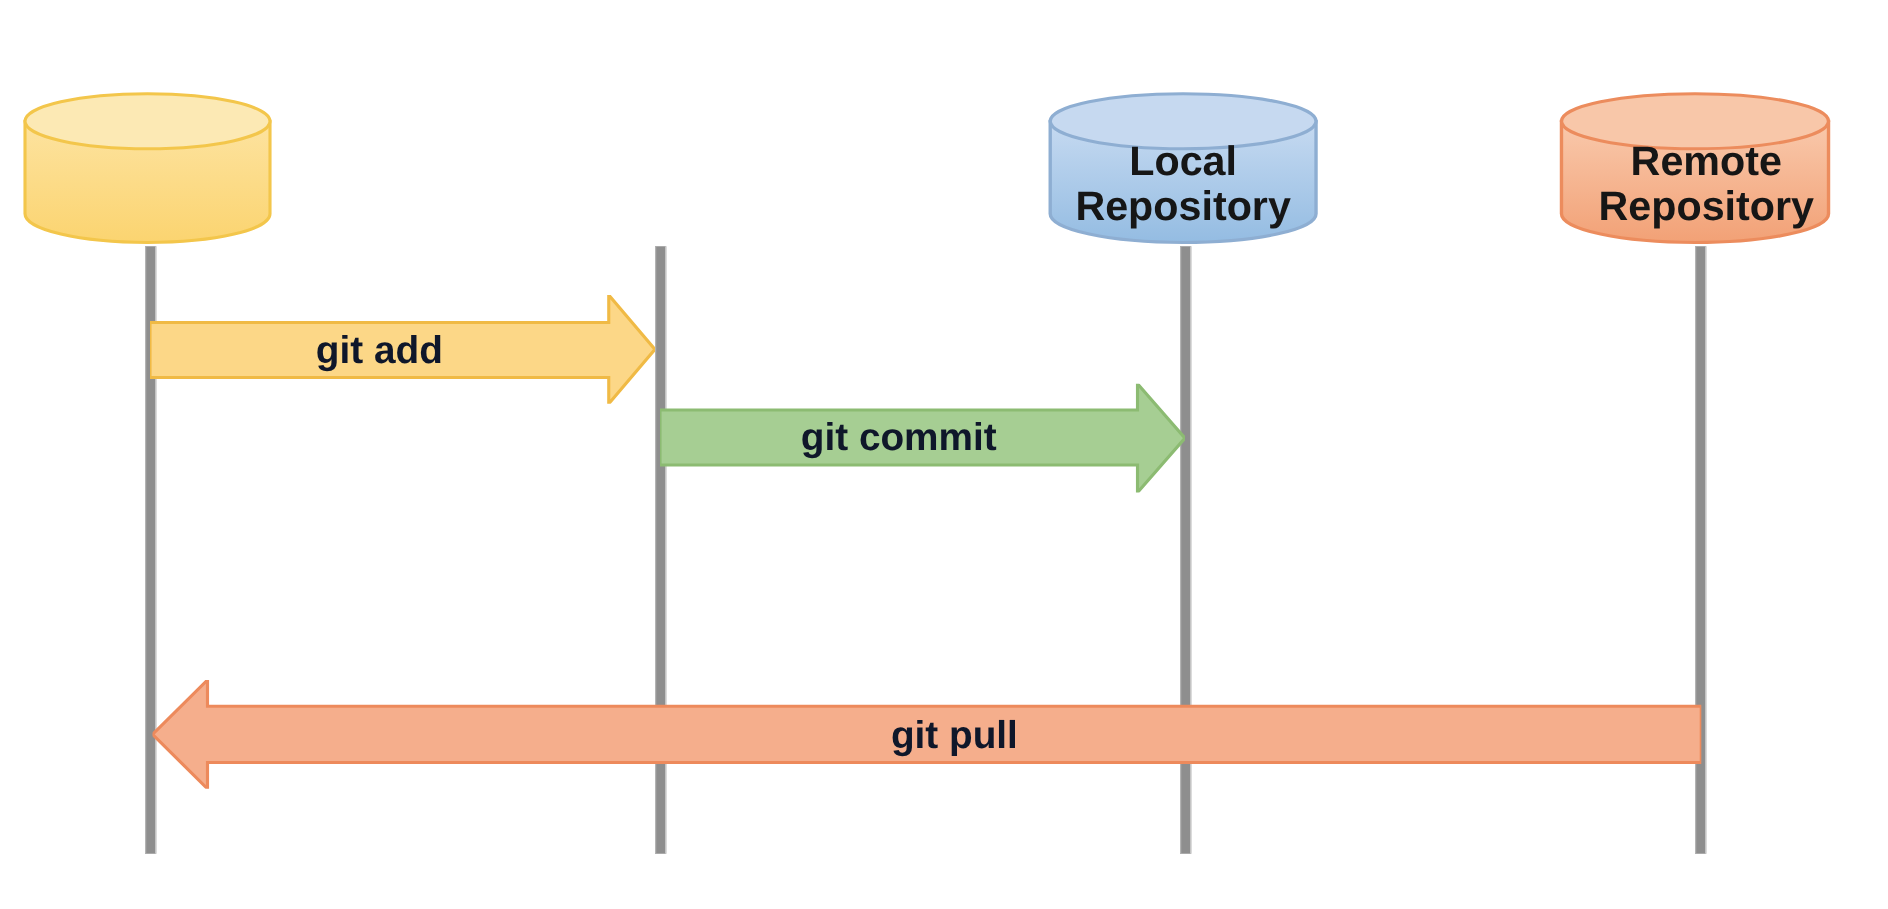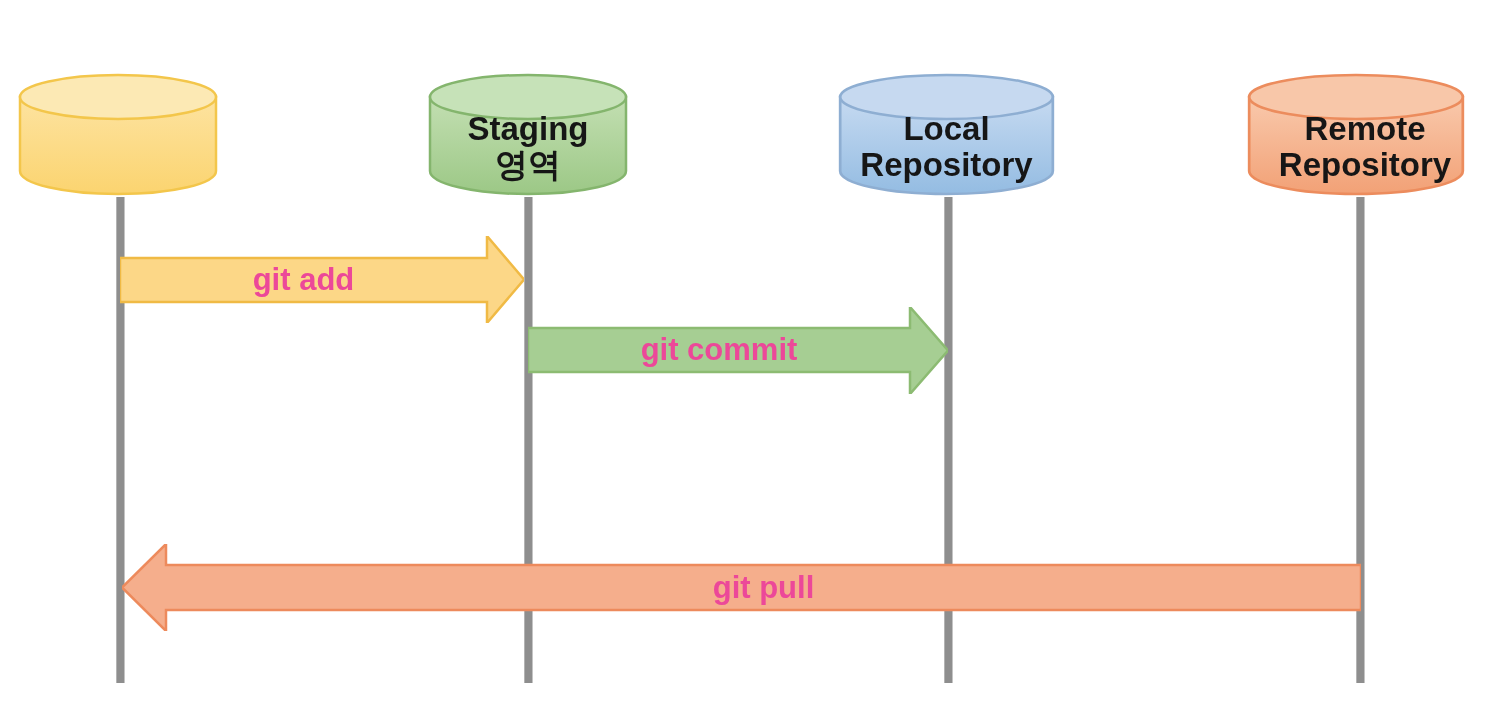--- a/index.html
+++ b/index.html
@@ -45,21 +45,21 @@
   
   .arrow { position: absolute; }
   .arrow svg { position: absolute; left: 0; top: 0; }
   .arrow-label {
     position: absolute;
     display: flex;
     align-items: center;
     justify-content: center;
     font-weight: 700;
     font-size: 31px;
-    color: #ec4899;
+    color: #0f172a;
   }
 </style>
 </head>
 <body>
 
 <div class="canvas">
 
   <div class="lifeline" style="left:116px"></div>
   <div class="lifeline" style="left:524px"></div>
   <div class="lifeline" style="left:944px"></div>
@@ -71,36 +71,20 @@
         <linearGradient id="gy" x1="0" y1="0" x2="0" y2="1">
           <stop offset="0" stop-color="#FDE3A0"></stop>
             <stop offset="1" stop-color="#FBD470"></stop>
         </linearGradient>
       </defs>
       <path d="M2,25 L2,99 A98,23 0 0 0 198,99 L198,25 Z" fill="url(#gy)" stroke="#F3C64B" stroke-width="2.5"></path>
       <ellipse cx="100" cy="25" rx="98" ry="22" fill="#FCE9B4" stroke="#F3C64B" stroke-width="2.5"></ellipse>
     </svg>
   </div>
 
-  <div class="cylinder" style="left:428px;width:200px">
-    <svg width="200" height="126" viewBox="0 0 200 126">
-      <defs>
-        <linearGradient id="gg" x1="0" y1="0" x2="0" y2="1">
-          <stop offset="0" stop-color="#C3DFB2"></stop>
-            <stop offset="1" stop-color="#9CC886"></stop>
-        </linearGradient>
-      </defs>
-      <path d="M2,25 L2,99 A98,23 0 0 0 198,99 L198,25 Z" fill="url(#gg)" stroke="#84B56D" stroke-width="2.5"></path>
-      <ellipse cx="100" cy="25" rx="98" ry="22" fill="#C6E2B8" stroke="#84B56D" stroke-width="2.5"></ellipse>
-    </svg>
-    <div class="cyl-label cyl-label-en">
-      <span>Staging</span>
-      <span>영역</span>
-    </div>
-  </div>
 
   <div class="cylinder" style="left:838px;width:217px">
     <svg width="217" height="126" viewBox="0 0 200 126" preserveAspectRatio="none">
       <defs>
         <linearGradient id="gb" x1="0" y1="0" x2="0" y2="1">
           <stop offset="0" stop-color="#C6DAF1"></stop>
             <stop offset="1" stop-color="#94BCE2"></stop>
         </linearGradient>
       </defs>
       <path d="M2,25 L2,99 A98,23 0 0 0 198,99 L198,25 Z" fill="url(#gb)" stroke="#8EAED2" stroke-width="2.5"></path>

